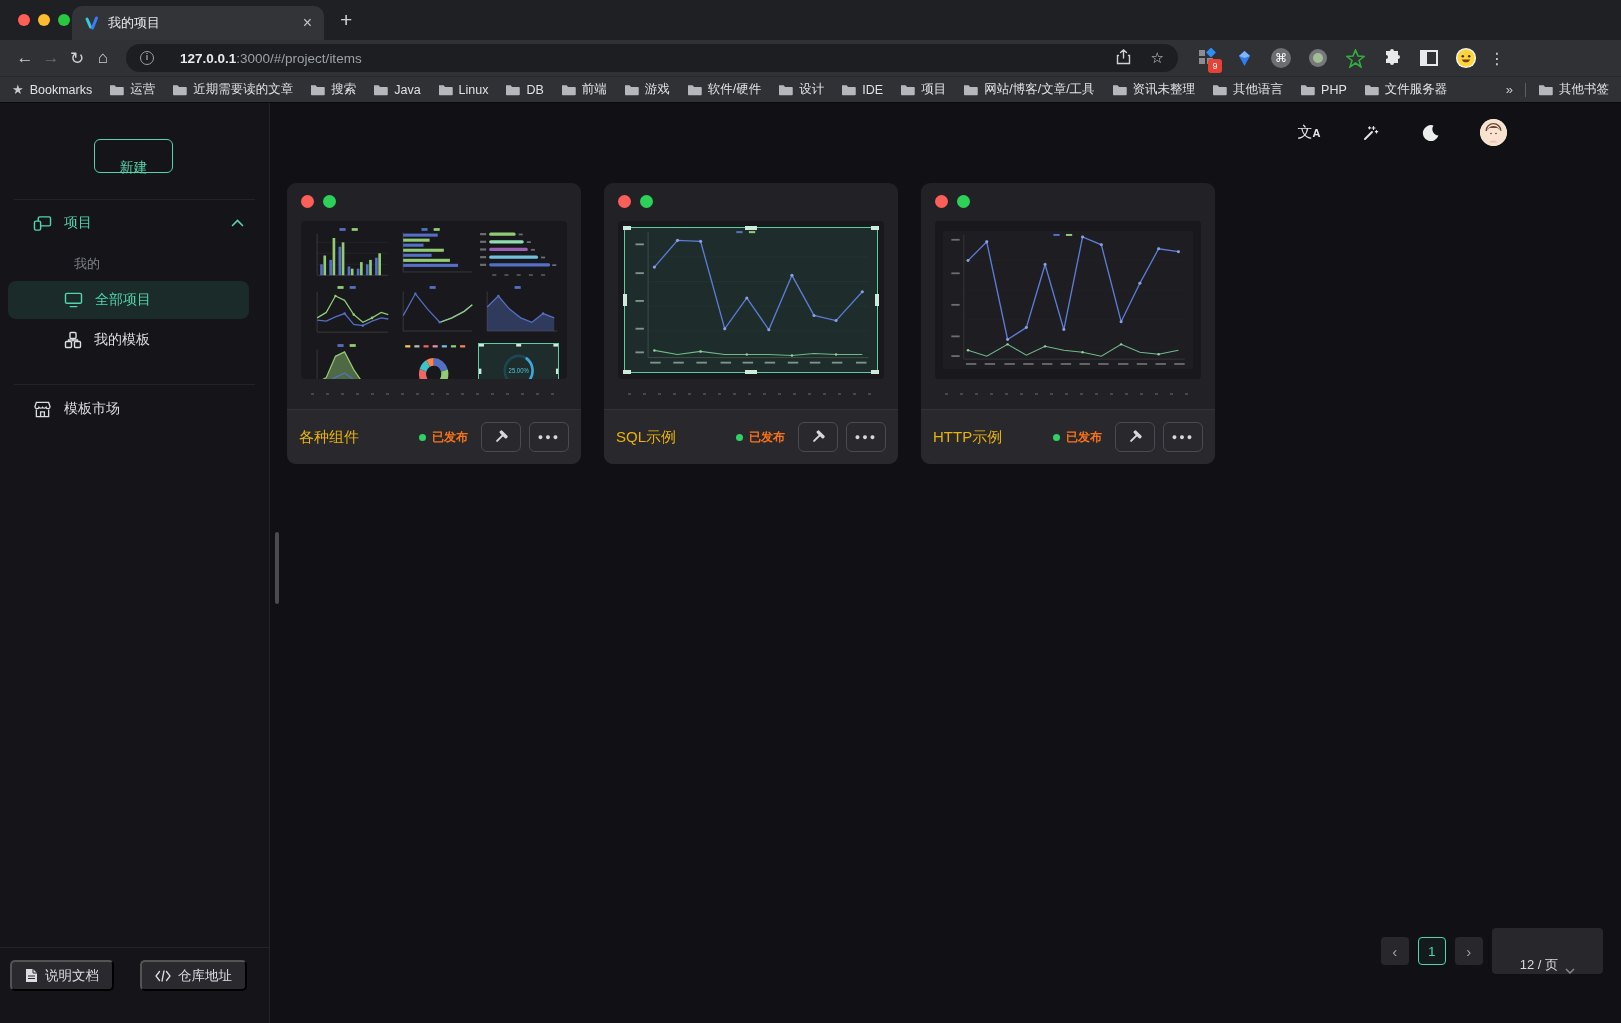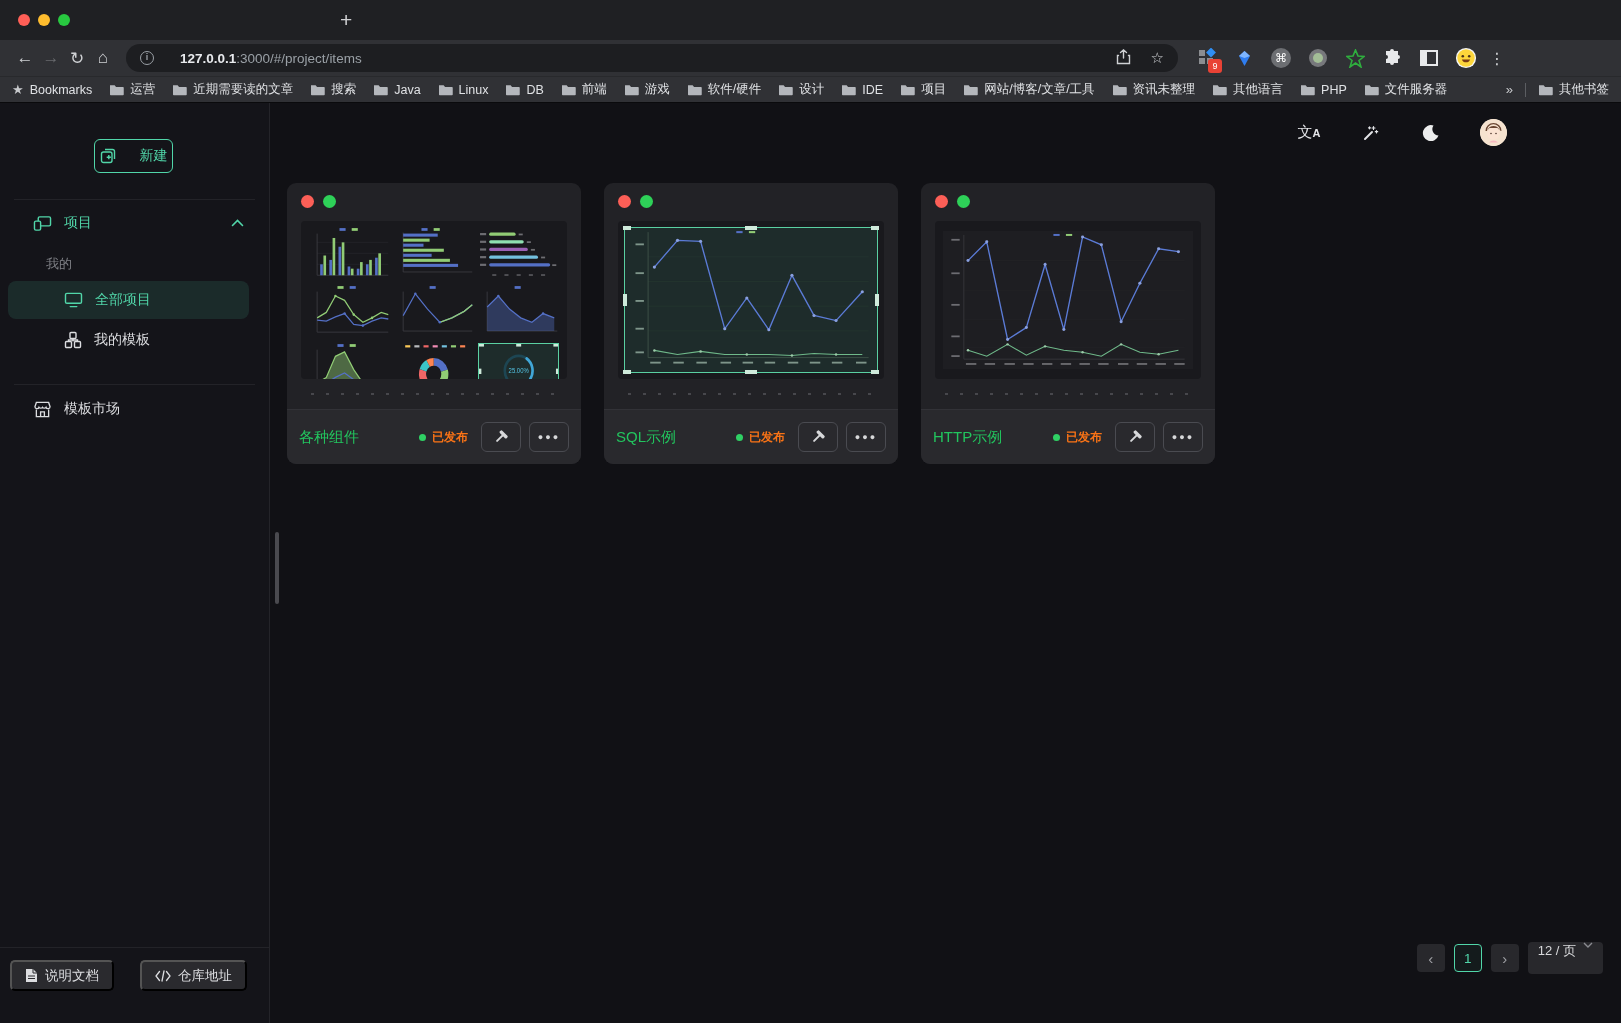--- a/index.html
+++ b/index.html
@@ -40,21 +40,21 @@
   .bm-items { display:flex; align-items:center; gap:17px; flex:1; overflow:hidden;}
   .bm-star { color:#c8cacd; font-size:13px; }
   .bm-right { display:flex; align-items:center; gap:12px; margin-left:auto;}
   .bm-sep { width:1px; height:14px; background:#5c5e62; }
   .chev-txt { color:#c8cacd; font-size:13px; }
 
   
   .app { display:flex; height:920px; background:#111115; position:relative; }
   .sidebar { width:270px; background:#141419; border-right:1px solid #242429; position:relative; flex:0 0 auto;}
   .btn-new { position:absolute; left:94px; top:36px; width:79px; height:34px; border:1px solid #51d6a9;
-    border-radius:6px; color:#51d6a9; font-size:14px; display:flex; align-items:center; justify-content:center; gap:24px; background:transparent;}
+    border-radius:6px; color:#51d6a9; font-size:14px; display:flex; align-items:center; justify-content:center; gap:24px; background:transparent;flex-direction:column;}
   .sb-div { position:absolute; left:14px; right:14px; height:1px; background:#232328; }
   .sb-row { position:absolute; left:0; right:0; display:flex; align-items:center; gap:12px; font-size:14px; }
   .accent { color:#51d6a9; }
   .sb-label-grey { color:#7f8086; font-size:13px; }
   .sb-active { position:absolute; left:8px; right:20px; top:178px; height:38px; background:rgba(81,214,169,0.12);
     border-radius:8px; display:flex; align-items:center; gap:12px; padding-left:56px; font-size:14px;}
   .sb-bottom { position:absolute; left:0; right:0; bottom:0; height:76px; border-top:1px solid #232328; }
   .sb-btn { position:absolute; top:12px; height:31px; background:#2a2a2e; border-radius:5px; color:#dcdde0;
     font-size:13.5px; display:flex; align-items:center; gap:7px; padding:0 13px; }
 
@@ -71,21 +71,21 @@
   .cards { position:absolute; left:17px; top:80px; display:flex; gap:23px; }
   .card { width:294px; height:281px; background:#222226; border-radius:9px; display:flex; flex-direction:column; overflow:hidden;}
   .card-top { padding:12px 14px 0; }
   .win-dots { display:flex; gap:9px; }
   .wdot { width:13px; height:13px; border-radius:50%; }
   .thumb { margin:13px 14px 0; height:158px; background:#19191d; border-radius:4px; position:relative; overflow:hidden;}
   .dotline { height:27px; margin:0 16px; background-image:radial-gradient(circle,#47474c 1.2px,transparent 1.4px);
     background-size:15px 6px; background-repeat:repeat-x; background-position:2px 55%;}
   .card-footer { margin-top:auto; height:55px; background:#29292d; border-top:1px solid #323237;
     display:flex; align-items:center; padding:0 12px; gap:8px;}
-  .proj-name { flex:1; font-size:15px; color:#22c55e; }
+  .proj-name { flex:1; font-size:15px; color:#eab308; }
   .status { display:flex; align-items:center; gap:6px; margin-right:5px;}
   .sdot { width:7px; height:7px; border-radius:50%; background:#2fd064;}
   .status span { font-size:12px; color:#f97316;font-weight:bold; }
   .icon-btn { width:40px; height:30px; border:1px solid #4a4b51; border-radius:6px; background:transparent;
     display:flex; align-items:center; justify-content:center; color:#d7d8da;}
   .ellip { font-size:9px; letter-spacing:2px; color:#d7d8da; }
 
   .mini-grid { position:absolute; inset:6px 8px; display:grid; grid-template-columns:1fr 1fr 1fr;
     grid-template-rows:1fr 1fr 1fr; gap:3px; }
   .mini { position:relative; }
@@ -98,31 +98,39 @@
   .h-l{left:-2px;top:50%;margin-top:-6px;width:4px;height:12px} .h-r{right:-2px;top:50%;margin-top:-6px;width:4px;height:12px}
   .big-panel { position:absolute; inset:6px; }
   .plain-panel { position:absolute; inset:10px 8px; background:#1e1e22; }
   .big-panel svg,.plain-panel svg { width:100%; height:100%; }
 
   .pagination { position:absolute; right:18px; bottom:49px; display:flex; align-items:center; gap:9px;}
   .pg-btn { width:28px; height:28px; background:#28282c; border-radius:4px; color:#9fa0a5; font-size:15px;
     display:flex; align-items:center; justify-content:center;}
   .pg-cur { width:28px; height:28px; border:1px solid #51d6a9; border-radius:4px; color:#51d6a9;
     background:rgba(81,214,169,0.05); font-size:13.5px; display:flex; align-items:center; justify-content:center;}
-  .pg-size { height:32px; background:#28282c; border-radius:4px; color:#d8d9db; font-size:13px;
-    display:flex; align-items:flex-start; gap:7px; padding:0 10px;}
+  .pg-size { height:46px; background:#28282c; border-radius:4px; color:#d8d9db; font-size:13px;
+    display:flex; align-items:flex-end; gap:7px; padding:0 28px;}
 </style>
 </head>
 <body>
 
 <div class="tabstrip">
   <div class="traffic">
     <div class="tl-dot" style="background:#ff5f57"></div>
     <div class="tl-dot" style="background:#febc2e"></div>
     <div class="tl-dot" style="background:#28c840"></div>
+  </div>
+  <div class="tab">
+    <svg width="16" height="16" viewBox="0 0 16 16">
+      <path d="M3 4 L6.5 12" stroke="#38c9dd" stroke-width="3" stroke-linecap="round" fill="none"></path>
+      <path d="M12.5 3 L8.5 13" stroke="#3a7bfa" stroke-width="3" stroke-linecap="round" fill="none"></path>
+    </svg>
+    <span class="tab-title">我的项目</span>
+    <span class="tab-close">×</span>
   </div>
   <span class="newtab">+</span>
 </div>
 
 <div class="navbar">
   <span class="nav-ic">←</span>
   <span class="nav-ic disabled">→</span>
   <span class="nav-ic">↻</span>
   <span class="nav-ic">⌂</span>
   <div class="addressbar">
@@ -345,21 +353,21 @@
       <svg width="19" height="17" viewBox="0 0 20 18">
         <rect x="5.5" y="2" width="13" height="9.5" rx="1.5" fill="none" stroke="#51d6a9" stroke-width="1.5"></rect>
         <rect x="1.5" y="6.5" width="6.5" height="9.5" rx="1.5" fill="#141419" stroke="#51d6a9" stroke-width="1.5"></rect>
       </svg>
       <span>项目</span>
       <svg width="13" height="8" viewBox="0 0 13 8" style="margin-left:auto; margin-right:25px;">
         <path d="M1.5 6.5 L6.5 1.5 L11.5 6.5" fill="none" stroke="#51d6a9" stroke-width="1.6" stroke-linecap="round"></path>
       </svg>
     </div>
 
-    <div class="sb-row sb-label-grey" style="top:148px; height:26px; padding-left:46px;">
+    <div class="sb-row sb-label-grey" style="top:148px; height:26px; padding-left:46px;margin-left:28px;">
       <span>我的</span>
     </div>
 
     <div class="sb-active accent">
       <svg width="19" height="16" viewBox="0 0 20 17">
         <rect x="1.5" y="1.5" width="17" height="10.5" rx="1.5" fill="none" stroke="#51d6a9" stroke-width="1.5"></rect>
         <path d="M6.5 15.5 h7" stroke="#51d6a9" stroke-width="1.5" stroke-linecap="round"></path>
       </svg>
       <span>全部项目</span>
     </div>

